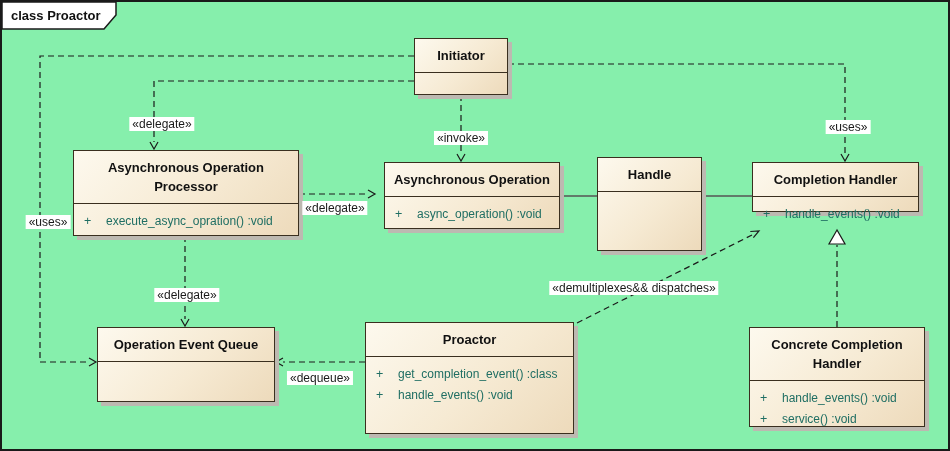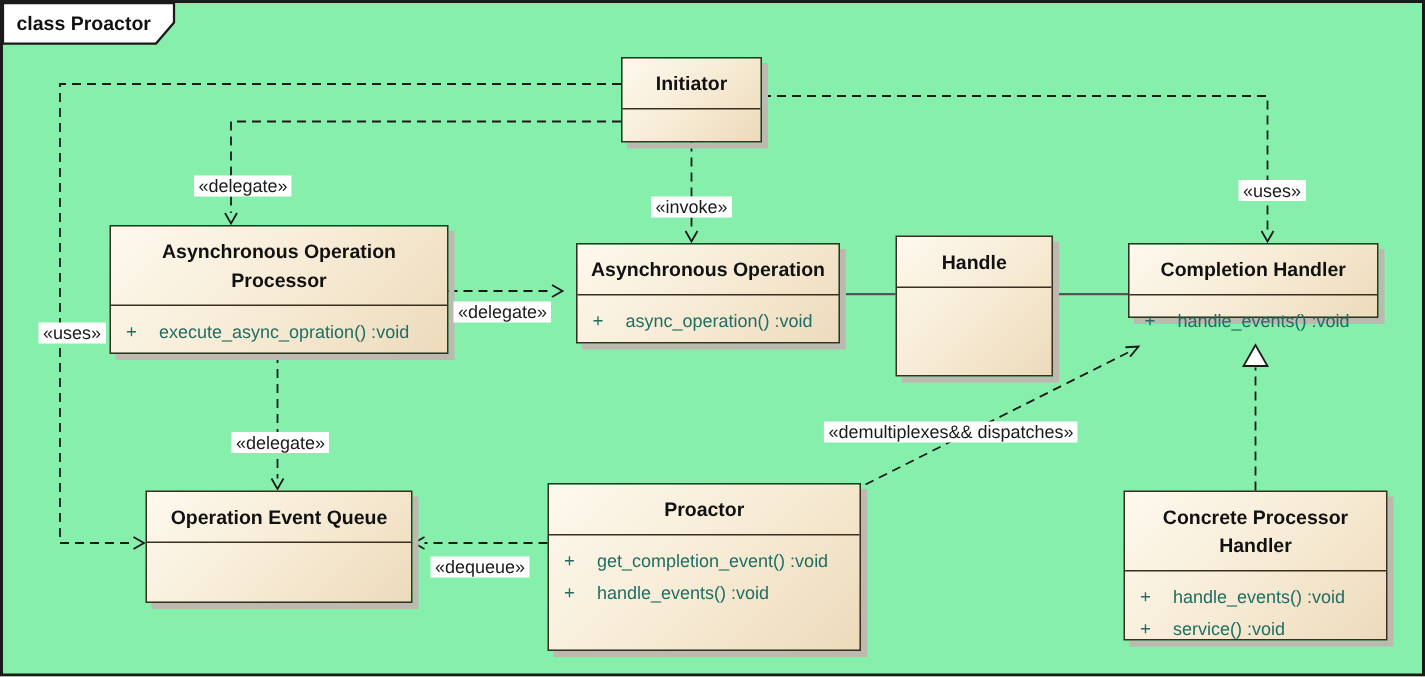--- a/index.html
+++ b/index.html
@@ -150,31 +150,31 @@
   <div class="uml-class" style="left:95px;top:325px;width:178px;height:75px">
     <div class="uml-title">Operation Event Queue</div>
     <div class="uml-body"></div>
   </div>
 
   <div class="uml-class" style="left:363px;top:320px;width:209px;height:112px">
     <div class="uml-title">Proactor</div>
     <div class="uml-body">
       <div class="m-row">
         <span class="m-vis">+</span>
-        <span class="m-sig">get_completion_event() :void</span>
+        <span class="m-sig">get_completion_event() :class</span>
       </div>
       <div class="m-row">
         <span class="m-vis">+</span>
         <span class="m-sig">handle_events() :void</span>
       </div>
     </div>
   </div>
 
   <div class="uml-class" style="left:747px;top:325px;width:176px;height:100px">
-    <div class="uml-title">Concrete Processor Handler</div>
+    <div class="uml-title">Concrete Completion Handler</div>
     <div class="uml-body">
       <div class="m-row">
         <span class="m-vis">+</span>
         <span class="m-sig">handle_events() :void</span>
       </div>
       <div class="m-row">
         <span class="m-vis">+</span>
         <span class="m-sig">service() :void</span>
       </div>
     </div>

